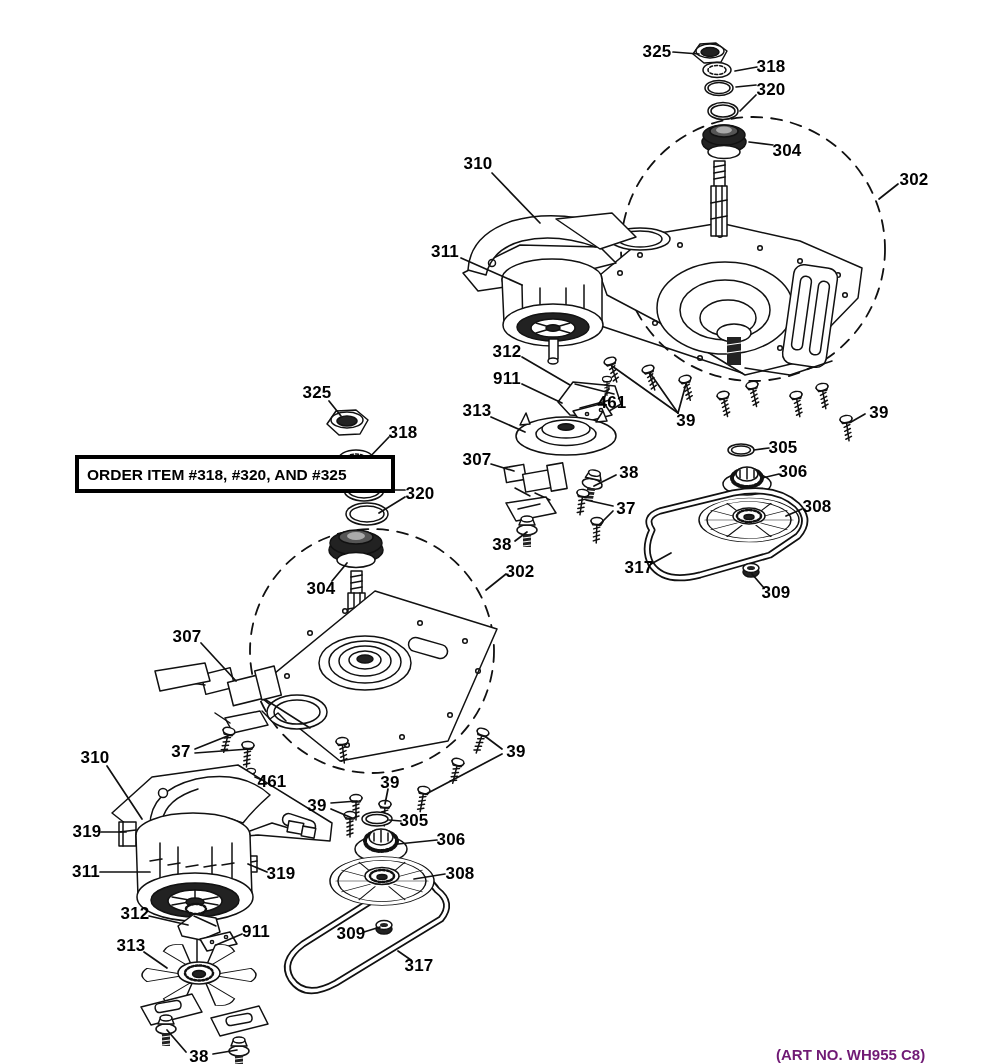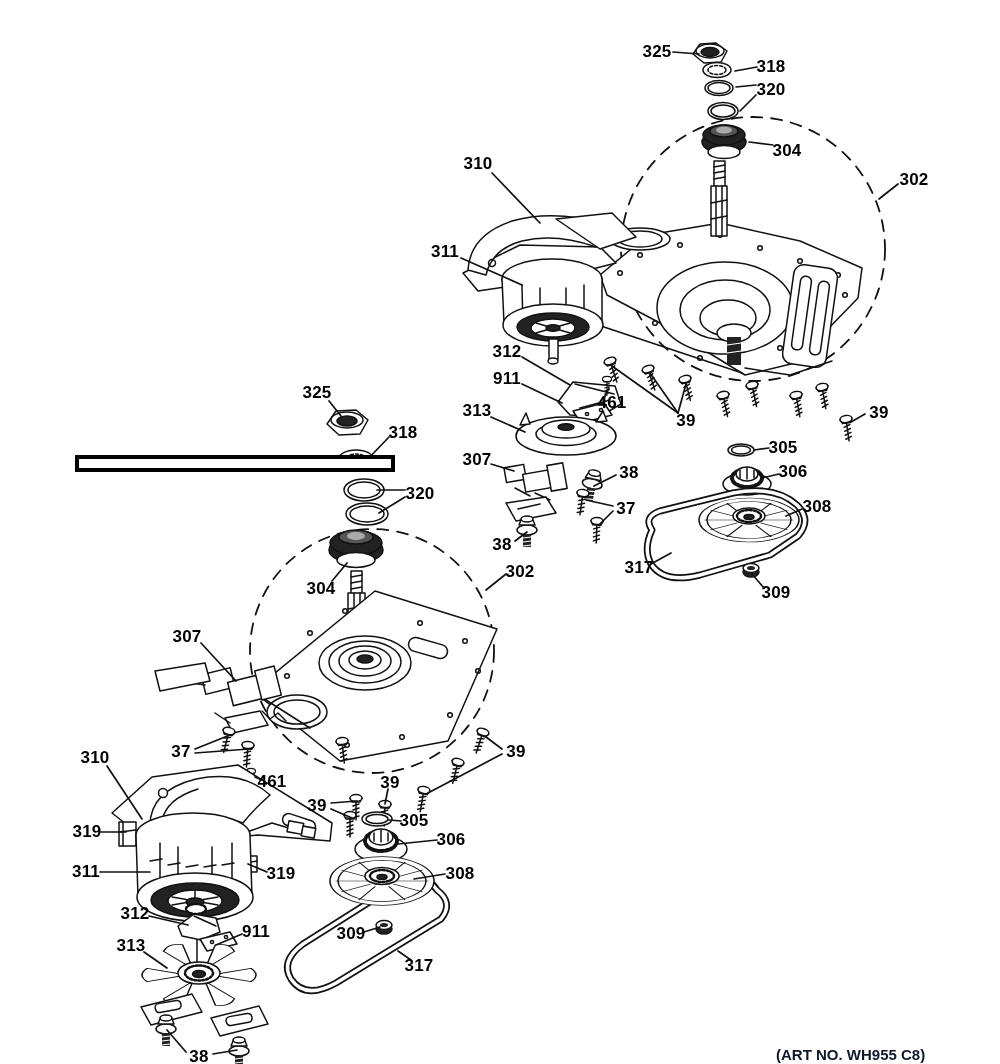--- a/index.html
+++ b/index.html
@@ -4,21 +4,21 @@
 <style>
   html,body{margin:0;padding:0;background:#fff;}
   #stage{position:relative;width:1000px;height:1064px;background:#fff;overflow:hidden;
          font-family:Liberation Sans, sans-serif;margin-top:23px;}
   #art{position:absolute;left:0;top:0;}
   .plabel{position:absolute;transform:translate(-50%,-50%);font-weight:700;font-size:17px;
           color:#000;white-space:nowrap;letter-spacing:.2px;}
   .notebox{position:absolute;left:75px;top:432px;width:298px;border:4px solid #000;
            background:#fff;padding:5px 6px 4px 8px;font-weight:700;font-size:15.5px;
            line-height:21px;color:#000;}
-  .artno{position:absolute;left:776px;top:1023px;font-weight:700;font-size:15px;color:#0f172a;}
+  .artno{position:absolute;left:776px;top:1023px;font-weight:700;font-size:15px;color:#701a75;}
 </style>
 </head>
 <body>
 
 <div id="stage">
 
 <svg id="art" width="1000" height="1064" viewBox="0 0 1000 1064" stroke="#111" fill="none" stroke-width="1.5" stroke-linecap="round" stroke-linejoin="round">
   <defs>
     <g id="scr">
       <path d="M-6,0 L-4,4 L4,4 L6,0 Z" fill="#fff"></path>
@@ -523,17 +523,18 @@
 <div class="plabel" style="left:95px;top:735px">310</div>
 <div class="plabel" style="left:87px;top:809px">319</div>
 <div class="plabel" style="left:86px;top:849px">311</div>
 <div class="plabel" style="left:281px;top:851px">319</div>
 <div class="plabel" style="left:135px;top:891px">312</div>
 <div class="plabel" style="left:256px;top:909px">911</div>
 <div class="plabel" style="left:131px;top:923px">313</div>
 <div class="plabel" style="left:199px;top:1034px">38</div>
 
 <div class="notebox">
+  <div>ORDER ITEM #318, #320, AND #325</div>
 </div>
 
 <div class="artno">(ART NO. WH955 C8)</div>
 
 </div>
 
 </body></html>

